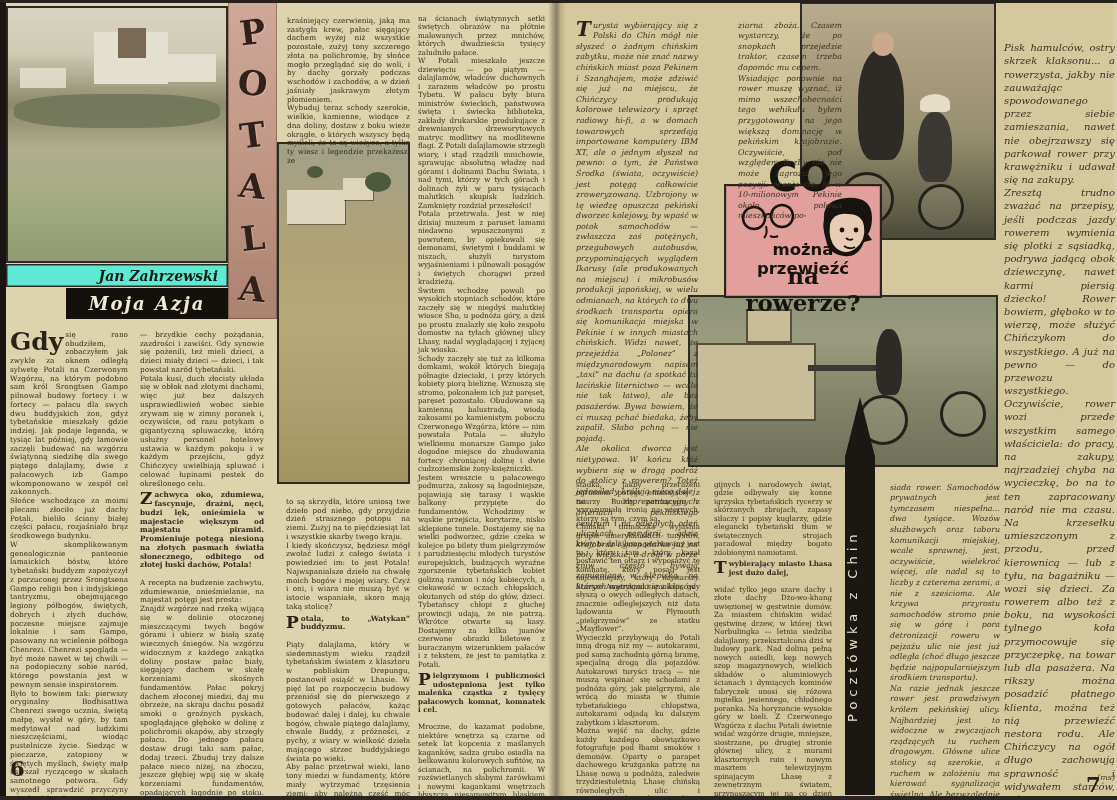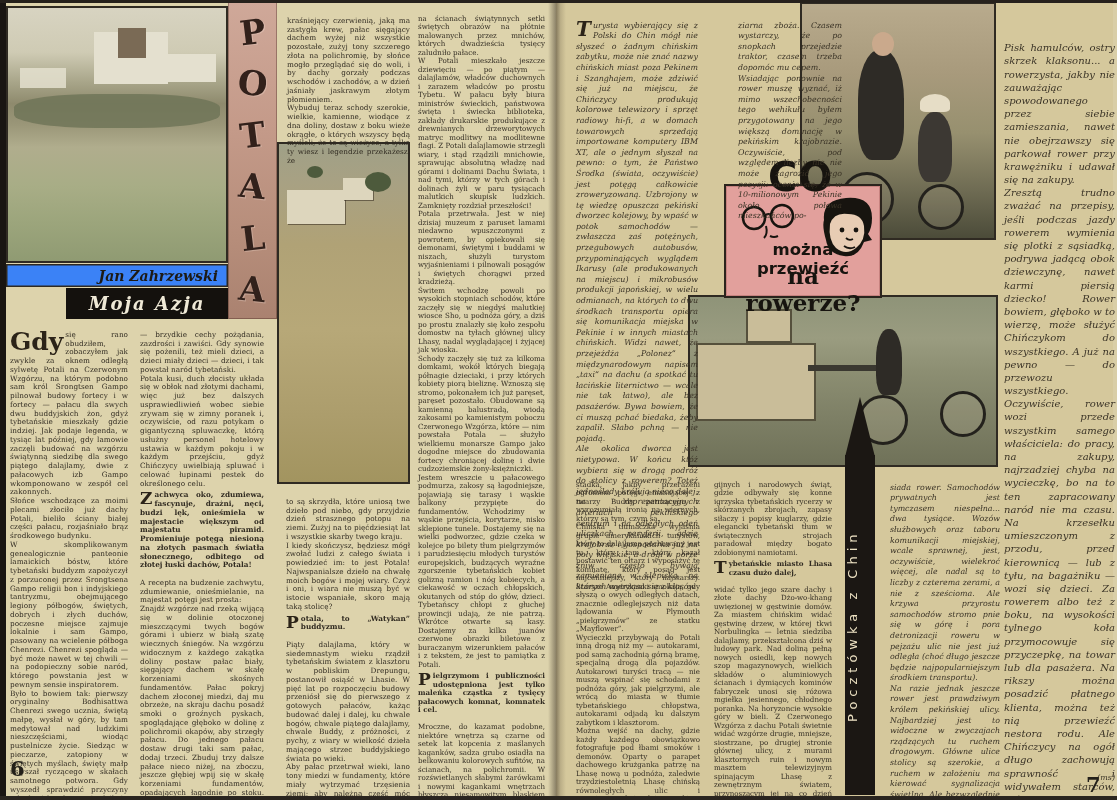--- a/index.html
+++ b/index.html
@@ -21,21 +21,21 @@
   .dropcap.small{font-size:17px;}
   .dropcap.ital{font-style:italic;}
 
   
   #photo1{position:absolute;left:6px;top:6px;width:222px;height:257px;
      background:linear-gradient(180deg,#d8d4c2 0%,#cfcbb4 18%,#a7a488 30%,#8e8a6d 38%,#9a9678 46%,#b0ad8d 55%,#a8ad86 70%,#9ca57c 84%,#8f9a72 100%);
      box-shadow:inset 0 0 0 2px #2f2a22;}
   .palace{position:absolute;background:#e4e0cf;}
   .palace.mid{background:#7a6a55;}
   .treeband{position:absolute;background:#6d7356;border-radius:40%;}
-  #byline-strip{position:absolute;left:6px;top:264px;width:222px;height:23px;background:#3b82f6;
+  #byline-strip{position:absolute;left:6px;top:264px;width:222px;height:23px;background:#5eead4;
      box-shadow:inset 0 0 0 1.5px #2f2a22;display:flex;align-items:center;justify-content:flex-end;padding-right:10px;box-sizing:border-box;padding-left:44px;}
   #byline-strip span{font-style:italic;font-weight:bold;font-size:14px;color:#1d1a14;font-family:"DejaVu Serif",serif;}
   #mojaazja{position:absolute;left:66px;top:288px;width:162px;height:31px;background:#14110d;
      display:flex;align-items:center;justify-content:center;}
   #mojaazja span{color:#efe9d6;font-weight:bold;font-style:italic;font-size:18px;letter-spacing:2px;}
   #potala-strip{position:absolute;left:228px;top:2px;width:49px;height:317px;
      background:linear-gradient(180deg,#cfa899 0%,#c49a89 40%,#b68d7a 75%,#aa8270 100%);
      box-shadow:inset 0 0 0 1px rgba(60,30,20,.35);display:flex;flex-direction:column;align-items:center;justify-content:space-around;padding:4px 0;box-sizing:border-box;}
   #potala-strip b{font-size:34px;line-height:1;color:#32211b;font-weight:bold;
      font-family:"DejaVu Serif",serif;text-shadow:1px 1px 0 rgba(255,240,230,.25);}
@@ -205,21 +205,21 @@
   </div>
 
   <div class="col" style="left:576px;top:472px;width:124px;height:320px;font-size:7.1px;">
     <span>stadka, jakby przerażeni ogromem potęgi emanującej z twarzy Buddy, patrzącego z wyrozumiałą ironią na wiernych, którzy są tym, czym są.
 Chińska tłumaczka wyjaśnia grupie amerykańskich turystów, który to dalajlama pochowany jest tu, który tam, który kazał postawić ten ołtarz i wyposażyć tę komnatę, który posąg jest najcenniejszy, który najstarszy. Starsze Amerykanki smokają, gdy słyszą o owych odległych datach, znacznie odleglejszych niż data lądowania w Plymouth „pielgrzymów” ze statku „Mayflower”.
 Wycieczki przybywają do Potali inną drogą niż my — autokarami, pod samą zachodnią górną bramę, specjalną drogą dla pojazdów. Autokarowi turyści tracą — nie muszą wspinać się schodami z podnóża góry, jak pielgrzymi, ale wrócą do miasta w tłumie tybetańskiego chłopstwa, autokarami odjadą ku dalszym zabytkom i klasztorom.
 Można wejść na dachy, gdzie każdy każdego obowiązkowo fotografuje pod łbami smoków i demonów. Oparty o parapet dachowego krużganka patrzę na Lhasę nową u podnóża, zaledwie trzydziestoletnią Lhasę chińską równoległych ulic i przecinających je alei, z parkiem młodziutkich drzew, z prostokątnymi basenami sadzawkami, wokół których stoją ławki do odpoczynku dla miejskich par — dokładnie tam, gdzie w minionym półwieczu wędrowały orszaki dalajlamy podczas reli-</span>
   </div>
   <div class="col" style="left:714px;top:472px;width:118px;height:320px;font-size:7.1px;">
     <span>gijnych i narodowych świąt, gdzie odbywały się konne igrzyska tybetańskich rycerzy w skórzanych zbrojach, zapasy siłaczy i popisy kuglarzy, gdzie elegancki tybetański tłum w świątecznych strojach paradował między bogato zdobionymi namiotami.</span>
-    <div style="margin-top:3px;"><span class="dropcap small">T</span><b>ybetańskie miasto Lhasa czasu dużo dalej,</b></div>
+    <div style="margin-top:3px;"><span class="dropcap small">T</span><b>wybierający miasto Lhasa jest dużo dalej,</b></div>
     <span>widać tylko jego szare dachy i złote dachy Dżo-wo-khang uwięzionej w gęstwinie domów. Za miastem chińskim widać gęstwinę drzew, w której tkwi Norbulingka — letnia siedziba dalajlamy, przekształcona dziś w ludowy park. Nad doliną pełną nowych osiedli, kęp nowych szop magazynowych, wielkich składów o aluminiowych ścianach i dymiących kominów fabryczek unosi się różowa mgiełka jesiennego, chłodnego poranka. Na horyzoncie wysokie góry w bieli. Z Czerwonego Wzgórza z dachu Potali świetnie widać wzgórze drugie, mniejsze, siostrzane, po drugiej stronie głównej ulicy, z murami klasztornych ruin i nowym masztem telewizyjnym spinającym Lhasę z zewnętrznym światem, przynoszącym jej na co dzień widoki pekińskich ulic, migawki z Waszyngtonu, panoramę Czerwonego Placu i murów Kremla, sceny z paryskich bulwarów, obrazki z Picadilly Circus, katastrofy powodzi we Włoszech — informując o miejscach, których istnienia przed paru dziesiątkami lat tybetańscy pielgrzymi, otaczający mnie przy balustradzie, nawet się nie domyślali.</span>
     
   </div>
 
   <div class="col italcol" style="left:890px;top:472px;width:110px;height:320px;">
     <span>siada rower. Samochodów prywatnych jest tymczasem niespełna... dwa tysiące. Wozów służbowych oraz taboru komunikacji miejskiej, wcale sprawnej, jest, oczywiście, wielekroć więcej, ale nadal są to liczby z czterema zerami, a nie z sześcioma. Ale krzywa przyrostu samochodów stromo pnie się w górę i pora detronizacji roweru w pejzażu ulic nie jest już odległa (choć długo jeszcze będzie najpopularniejszym środkiem transportu).
 Na razie jednak jeszcze rower jest prawdziwym królem pekińskiej ulicy. Najbardziej jest to widoczne w zwyczajach rządzących tu ruchem drogowym. Główne ulice stolicy są szerokie, a ruchem w założeniu ma kierować sygnalizacja świetlna. Ale bezwzględnie posłuszne są jej tylko samochody — rowerzyści często lekceważą ją zupełnie, jak i inne przepisy ruchu, kierowcom aut pozostawiając troskę o swoje bezpieczeństwo. Nieraz widziałem rowerzystę bez żadnego sygnału czy gestu ręką skręcającego nagle przed maską autobusu.</span>
   </div>
   <div class="col italcol" style="left:1004px;top:28px;width:111px;height:742px;font-size:10px;line-height:1.32;">
     <span>Pisk hamulców, ostry skrzek klaksonu... a rowerzysta, jakby nie zauważając spowodowanego przez siebie zamieszania, nawet nie obejrzawszy się parkował rower przy krawężniku i udawał się na zakupy.

